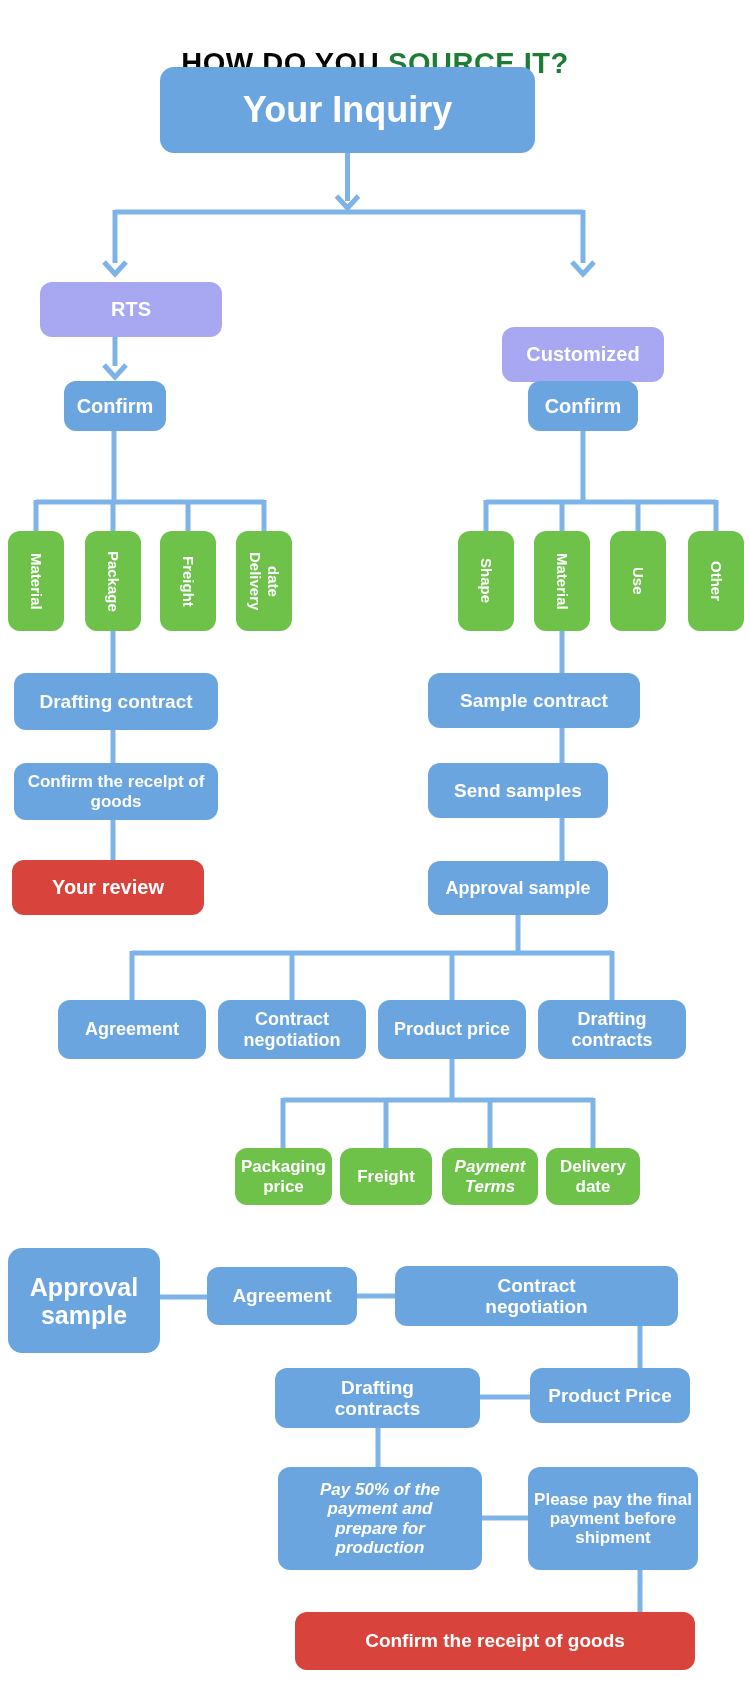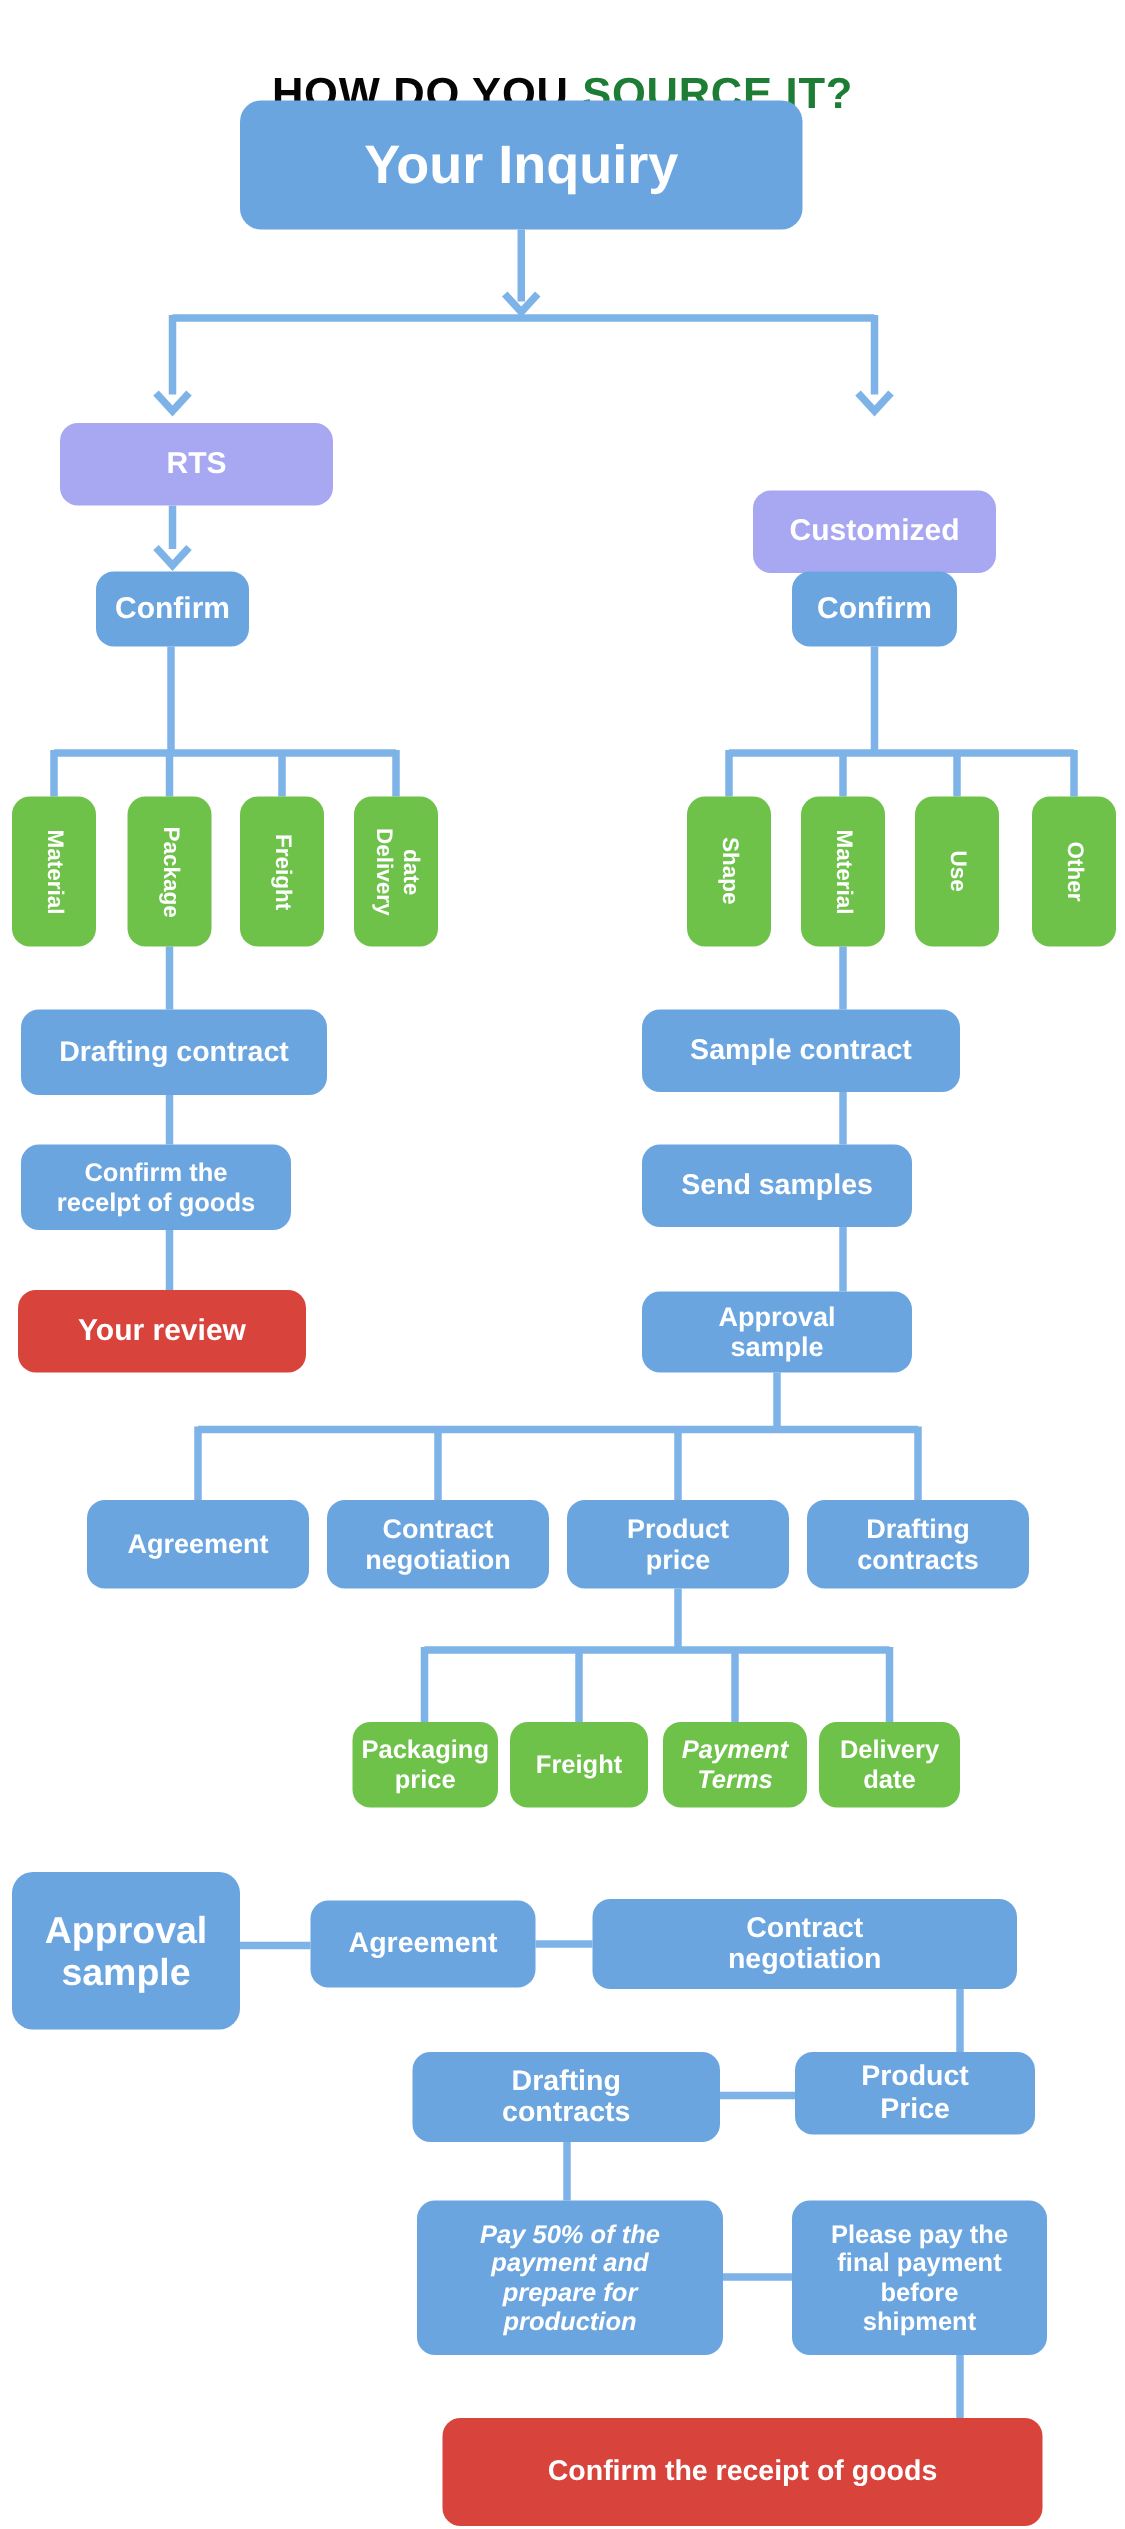--- a/index.html
+++ b/index.html
@@ -18,21 +18,21 @@
   .title{
     position:absolute;left:0;top:12px;width:750px;text-align:center;
     font-size:29px;font-weight:800;letter-spacing:.5px;color:#050505;white-space:nowrap;margin-top:35px;
   }
   .title .hl{color:var(--title-green);margin-left:9px;}
   svg.wires{position:absolute;left:0;top:0;z-index:1;}
   svg.wires .c{stroke:var(--connector);stroke-width:5;fill:none;}
   .node{
     position:absolute;z-index:2;display:flex;align-items:center;justify-content:center;
     color:#ffffff;font-weight:700;text-align:center;border-radius:12px;
-    line-height:1.12;box-sizing:border-box;padding:4px 22px;
+    line-height:1.12;box-sizing:border-box;padding:4px 2px;
   }
   .blue{background:var(--blue);}
   .purple{background:var(--purple);}
   .green{background:var(--green);}
   .red{background:var(--red);}
   .big{border-radius:14px;}
   .vtext span{
     writing-mode:vertical-lr;max-height:88px;text-align:center;line-height:1.2;
     display:inline-block;
   }
@@ -146,21 +146,21 @@
 <div class="node green vtext" style="left:610px;top:531px;width:56px;height:100px;font-size:15px;">
     <span>Use</span>
   </div>
 <div class="node green vtext" style="left:688px;top:531px;width:56px;height:100px;font-size:15px;">
     <span>Other</span>
   </div>
 
 <div class="node blue" style="left:14px;top:673px;width:204px;height:57px;font-size:19px;">
     <span>Drafting contract</span>
   </div>
-<div class="node blue" style="left:14px;top:763px;width:180px;height:57px;font-size:17px;">
+<div class="node blue" style="left:14px;top:763px;width:204px;height:57px;font-size:17px;">
     <span>Confirm the recelpt of goods</span>
   </div>
 <div class="node red" style="left:12px;top:860px;width:192px;height:55px;font-size:20px;">
     <span>Your review</span>
   </div>
 
 <div class="node blue" style="left:428px;top:673px;width:212px;height:55px;font-size:19px;">
     <span>Sample contract</span>
   </div>
 <div class="node blue" style="left:428px;top:763px;width:180px;height:55px;font-size:19px;">
@@ -210,15 +210,15 @@
   </div>
 <div class="node blue" style="left:530px;top:1368px;width:160px;height:55px;font-size:19px;">
     <span>Product Price</span>
   </div>
 <div class="node blue" style="left:278px;top:1467px;width:204px;height:103px;font-size:17px;font-style:italic;">
     <span style="max-width:160px;display:inline-block;">Pay 50% of the payment and prepare for production</span>
   </div>
 <div class="node blue" style="left:528px;top:1467px;width:170px;height:103px;font-size:17px;">
     <span>Please pay the final payment before shipment</span>
   </div>
-<div class="node red" style="left:295px;top:1612px;width:400px;height:72px;font-size:19px;">
+<div class="node red" style="left:295px;top:1612px;width:400px;height:58px;font-size:19px;">
     <span>Confirm the receipt of goods</span>
   </div>
 
 </body></html>

